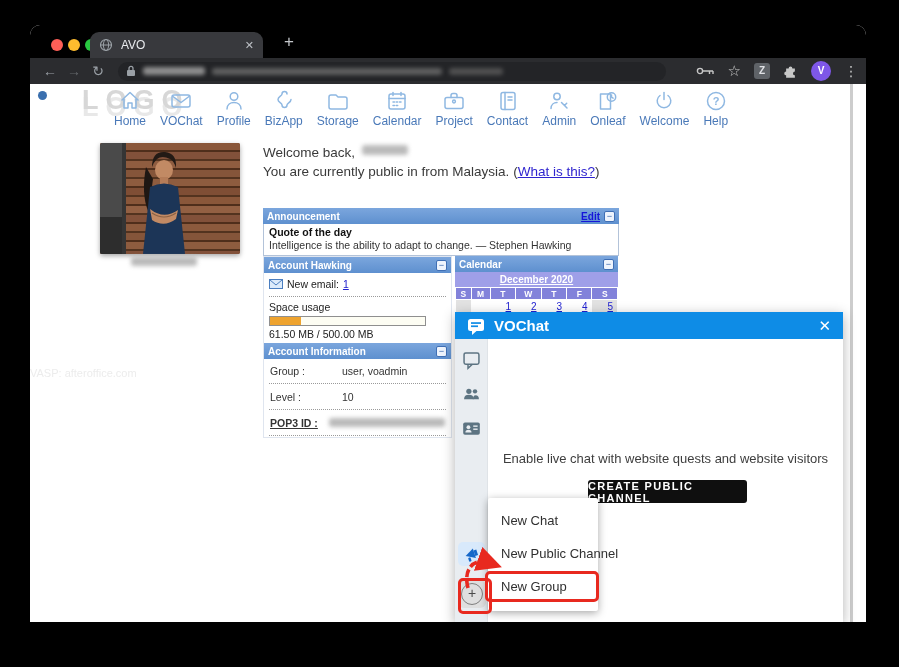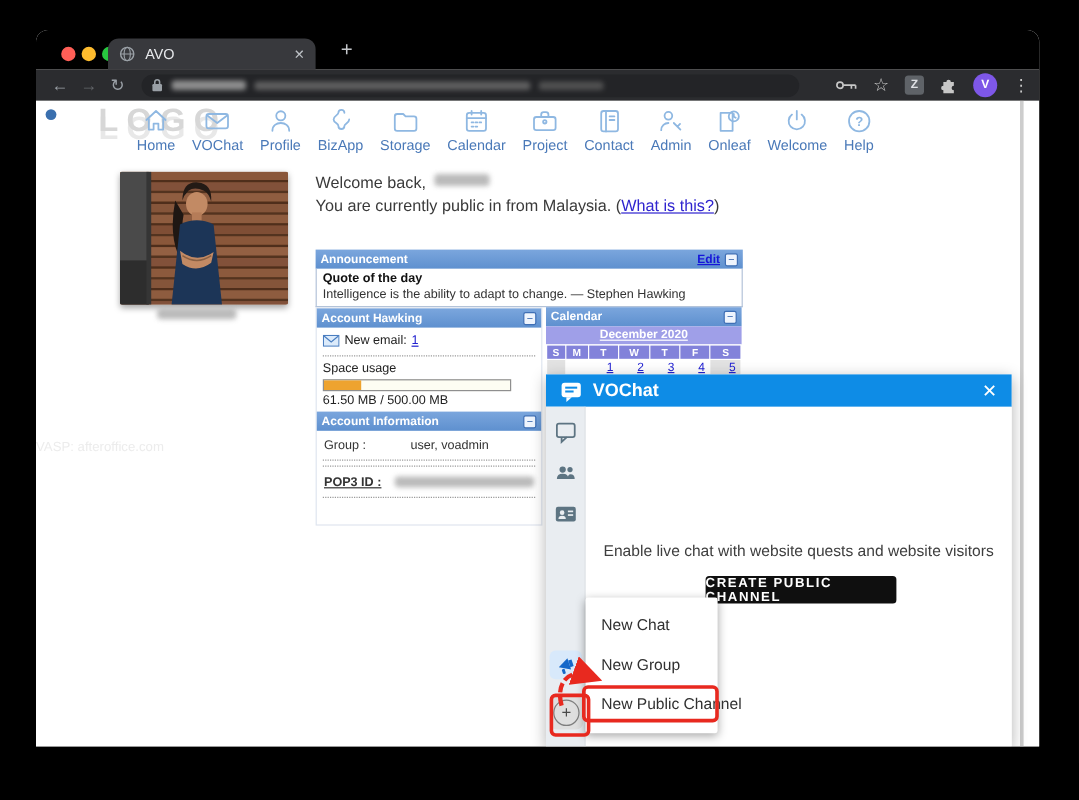--- a/index.html
+++ b/index.html
@@ -381,20 +381,24 @@
         <div class="panel-header">
           <span class="ph-title">Account Information</span>
           <span class="minusbox">−</span>
         </div>
         <div class="sec-body">
           <div class="inforow">
             <span class="lbl">Group :</span>
             <span class="val">user, voadmin</span>
           </div>
           <div class="dotsep"></div>
+          <div class="inforow">
+            <span class="lbl">Level :</span>
+            <span class="val">10</span>
+          </div>
           <div class="dotsep"></div>
           <div class="inforow">
             <a class="datalink lbl" style="font-weight:bold" href="#">POP3 ID :</a>
             <span class="redact pop3-smudge"></span>
           </div>
           <div class="dotsep"></div>
         </div>
       </div>
 
       <div class="calendar">
@@ -469,22 +473,22 @@
               </svg>
             </div>
             <div class="plus-wrap">
               <div class="plus-circle">+</div>
             </div>
           </div>
           <div class="vc-empty">Enable live chat with website quests and website visitors</div>
           <div class="vc-create">CREATE PUBLIC CHANNEL</div>
           <div class="vc-menu">
             <div class="menu-item">New Chat</div>
+            <div class="menu-item">New Public Channel</div>
             <div class="menu-item">New Group</div>
-            <div class="menu-item">New Public Channel</div>
           </div>
         </div>
       </div>
 
       <div class="anno anno-plus"></div>
       <div class="anno anno-menu"></div>
       <svg class="anno-arrow" width="50" height="48" viewBox="0 0 50 48">
         <defs>
           <marker id="arrowhead" markerWidth="7" markerHeight="7" refX="3.5" refY="3.5" orient="auto">
             <path d="M0 7 L3.5 0 L7 7 z" fill="#e8291f" transform="rotate(90 3.5 3.5)"></path>

